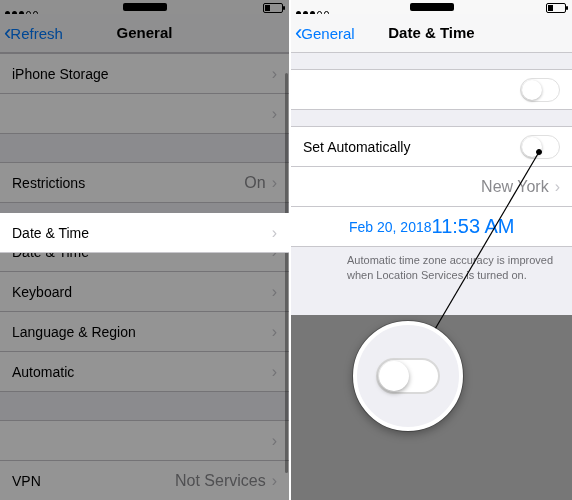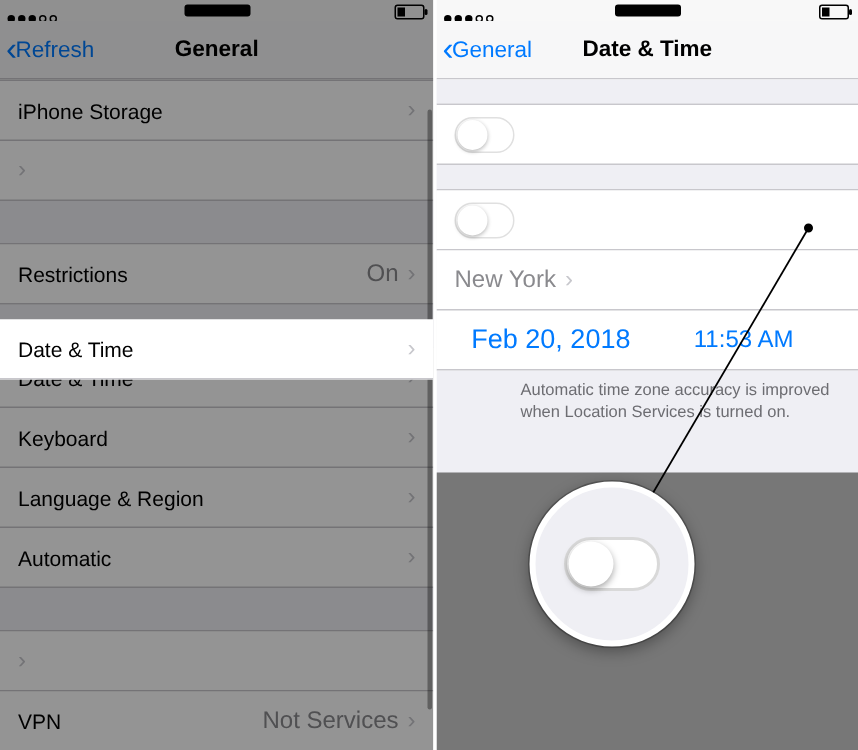--- a/index.html
+++ b/index.html
@@ -89,39 +89,40 @@
   .group { background: #fff; border-top: 1px solid #c8c7cc; }
 
   .row {
     height: 39px;
     padding: 0 12px;
     display: flex; align-items: center;
     font-size: 14px; color: #000;
     border-bottom: 1px solid #c8c7cc;
     background: #fff;
     position: relative;
+    justify-content: flex-end;
   }
   .row .label { flex: 1; }
   .row .value { color: #8a8a8e; font-size: 16px; margin-right: 6px; }
   .row .chev  { color: #c7c7cc; font-size: 16px; }
 
   .gap { height: 28px; background: #efeff4; }
   .gap-sm { height: 16px; background: #efeff4; }
 
   .footer-note {
     padding: 6px 12px 0 16px;
     font-size: 11px; color: #6d6d72; line-height: 1.35; margin-left: 40px;
   }
 
   .date-row {
     display: flex; padding: 0 12px; height: 39px; align-items: center;
     background: #fff; border-bottom: 1px solid #c8c7cc;
   }
-  .date-row .d-left  { flex: 1; text-align: center; color: #007aff; font-size: 18px; }
-  .date-row .d-right { flex: 1; text-align: center; color: #007aff; font-size: 16px; }
+  .date-row .d-left  { flex: 1; text-align: right; color: #007aff; font-size: 14px; }
+  .date-row .d-right { flex: 1; text-align: left; color: #007aff; font-size: 20px; }
 
   
   .switch {
     width: 40px; height: 24px; border-radius: 12px;
     background: #ffffff; border: 1px solid #e0e0e0;
     position: relative; box-sizing: border-box;
   }
   .switch .knob {
     position: absolute; left: 1px; top: 1px;
     width: 20px; height: 20px; border-radius: 50%;
@@ -303,20 +304,21 @@
           <span class="switch">
               <span class="knob"></span>
             </span>
         </div>
       </div>
 
       <div class="gap-sm"></div>
 
       <div class="group">
         <div class="row">
+          <span class="label">Set Automatically</span>
           <span class="switch">
               <span class="knob"></span>
             </span>
         </div>
         <div class="row">
           <span class="value">New York</span>
           <span class="chev">›</span>
         </div>
         <div class="date-row">
           <span class="d-left">Feb 20, 2018</span>

